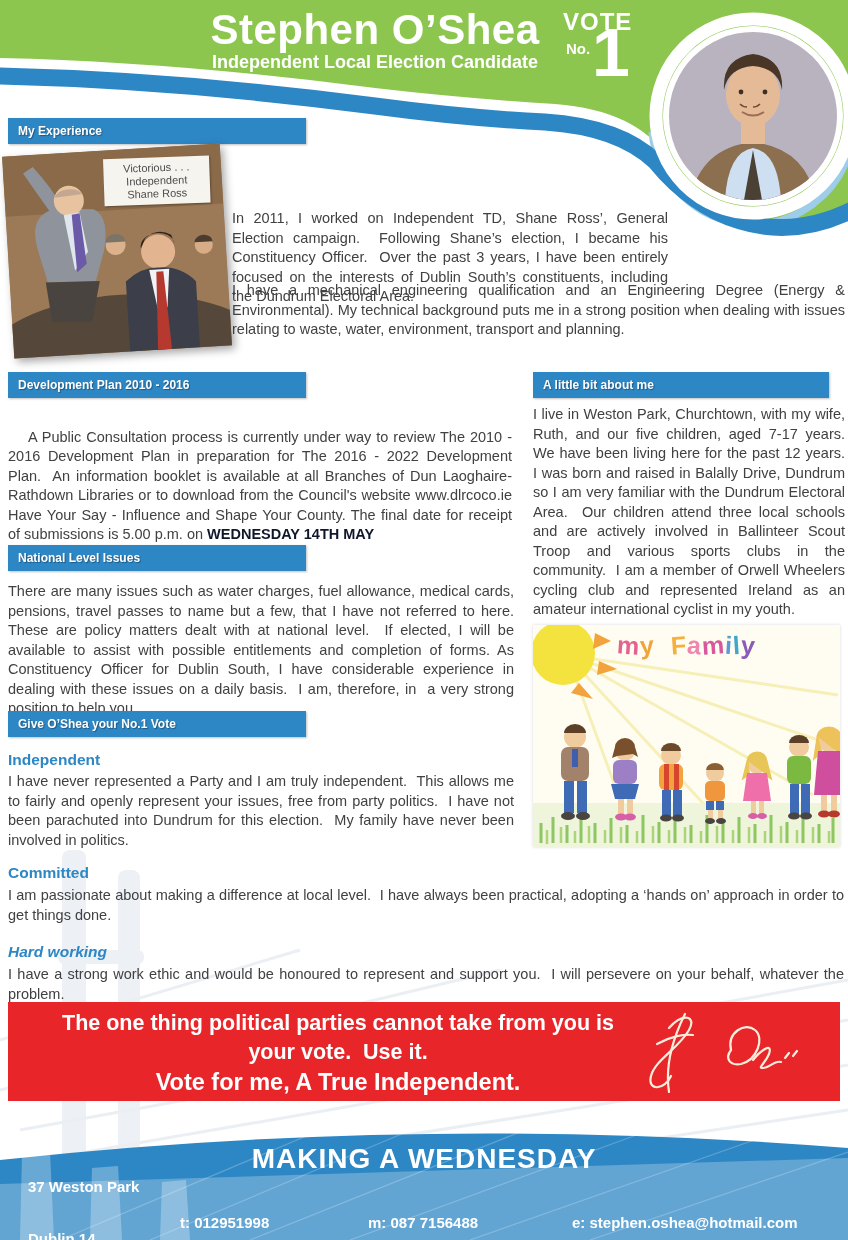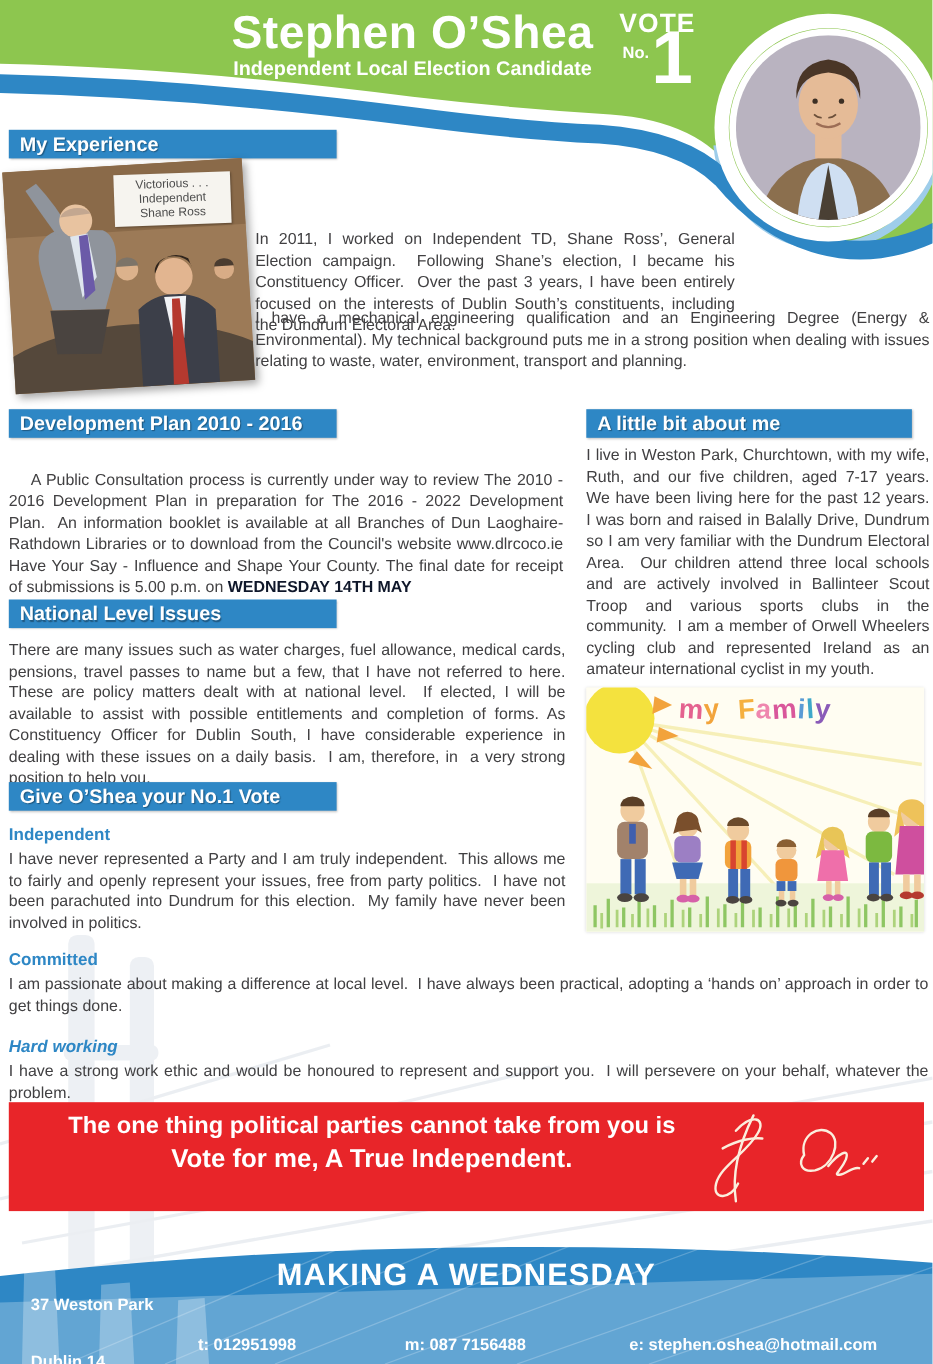--- a/index.html
+++ b/index.html
@@ -7,21 +7,21 @@
         font-family:"Liberation Sans",sans-serif;color:#414042;}
   .abs{position:absolute;}
   svg{display:block;}
   
   .hdr-name{top:6px;left:130px;width:490px;text-align:center;font-size:42px;font-weight:bold;color:#fff;letter-spacing:.5px;}
   .hdr-sub{top:52px;left:130px;width:490px;text-align:center;font-size:18px;font-weight:bold;color:#fff;}
   .vote-word{top:8px;left:563px;font-size:24px;font-weight:bold;color:#fff;letter-spacing:1px;}
   .vote-no{top:40px;left:566px;font-size:15px;font-weight:bold;color:#fff;}
   .vote-one{top:18px;left:592px;font-size:68px;font-weight:bold;color:#fff;line-height:1;}
   
-  .bar{background:#2e87c5;color:#fff;font-size:18px;font-weight:bold;line-height:26px;height:26px;
+  .bar{background:#2e87c5;color:#fff;font-size:12px;font-weight:bold;line-height:26px;height:26px;
        padding-left:10px;text-shadow:1px 1px 1px rgba(0,0,0,.35);box-shadow:1px 1px 2px rgba(0,0,0,.25);}
   .body-txt{font-size:14.5px;line-height:19.5px;text-align:justify;white-space:pre-wrap;color:#414042;}
   .subhead{font-size:15.5px;font-weight:bold;color:#2e87c5;}
   .hl{color:#0f172a;font-weight:bold;}
   
   .ross{left:8px;top:150px;width:218px;height:202px;transform:rotate(-3.5deg);
         box-shadow:3px 4px 8px rgba(0,0,0,.35);background:#9c7a57;}
   .ross-cap{position:absolute;left:100px;top:10px;width:102px;background:#f6f4ef;transform:rotate(1.5deg);
             padding:4px 2px;text-align:center;font-size:11px;line-height:13px;color:#4c4c4c;box-shadow:1px 1px 2px rgba(0,0,0,.3);}
   
@@ -263,20 +263,21 @@
         <ellipse cx="291" cy="189" rx="6" ry="3.5" fill="#b5392f"></ellipse>
           <ellipse cx="301" cy="189" rx="6" ry="3.5" fill="#b5392f"></ellipse>
         </g>
     </svg>
     <div class="fam-title" id="family-title"><span style="color: rgb(228, 98, 143); transform: rotate(4deg);">m</span><span style="color: rgb(242, 164, 60); transform: rotate(-4deg);">y</span><span style="color: rgb(0, 0, 0); transform: rotate(4deg);">&nbsp;&nbsp;</span><span style="color: rgb(245, 176, 63); transform: rotate(-4deg);">F</span><span style="color: rgb(239, 134, 174); transform: rotate(4deg);">a</span><span style="color: rgb(217, 87, 155); transform: rotate(-4deg);">m</span><span style="color: rgb(91, 155, 213); transform: rotate(4deg);">i</span><span style="color: rgb(63, 168, 201); transform: rotate(-4deg);">l</span><span style="color: rgb(138, 91, 184); transform: rotate(4deg);">y</span></div>
   </div>
 
   <div class="abs banner" style="z-index:2;">
     <div class="banner-text">
       <div class="bl1">The one thing political parties cannot take from you is</div>
+      <div class="bl2">your vote.  Use it.</div>
       <div class="bl3">Vote for me, A True Independent.</div>
     </div>
     <svg style="position:absolute;right:28px;top:6px;" width="185" height="88" viewBox="0 0 185 88">
       <g fill="none" stroke="#fbeedd" stroke-width="2.2" stroke-linecap="round">
         <path d="M42,20 C56,4 70,8 62,22 C52,40 28,52 24,68 C20,84 38,82 44,68"></path>
         <path d="M58,6 C46,30 38,58 42,84"></path>
         <path d="M30,36 C44,28 58,26 66,27"></path>
         <path d="M104,42 C100,24 118,14 128,22 C138,30 130,52 114,56 C102,58 98,50 104,42 Z"></path>
         <path d="M126,52 C134,42 146,34 142,46 C138,56 130,60 136,60 C142,60 148,52 154,54"></path>
         <path d="M158,50 l4,-5 M166,48 l4,-5"></path>

